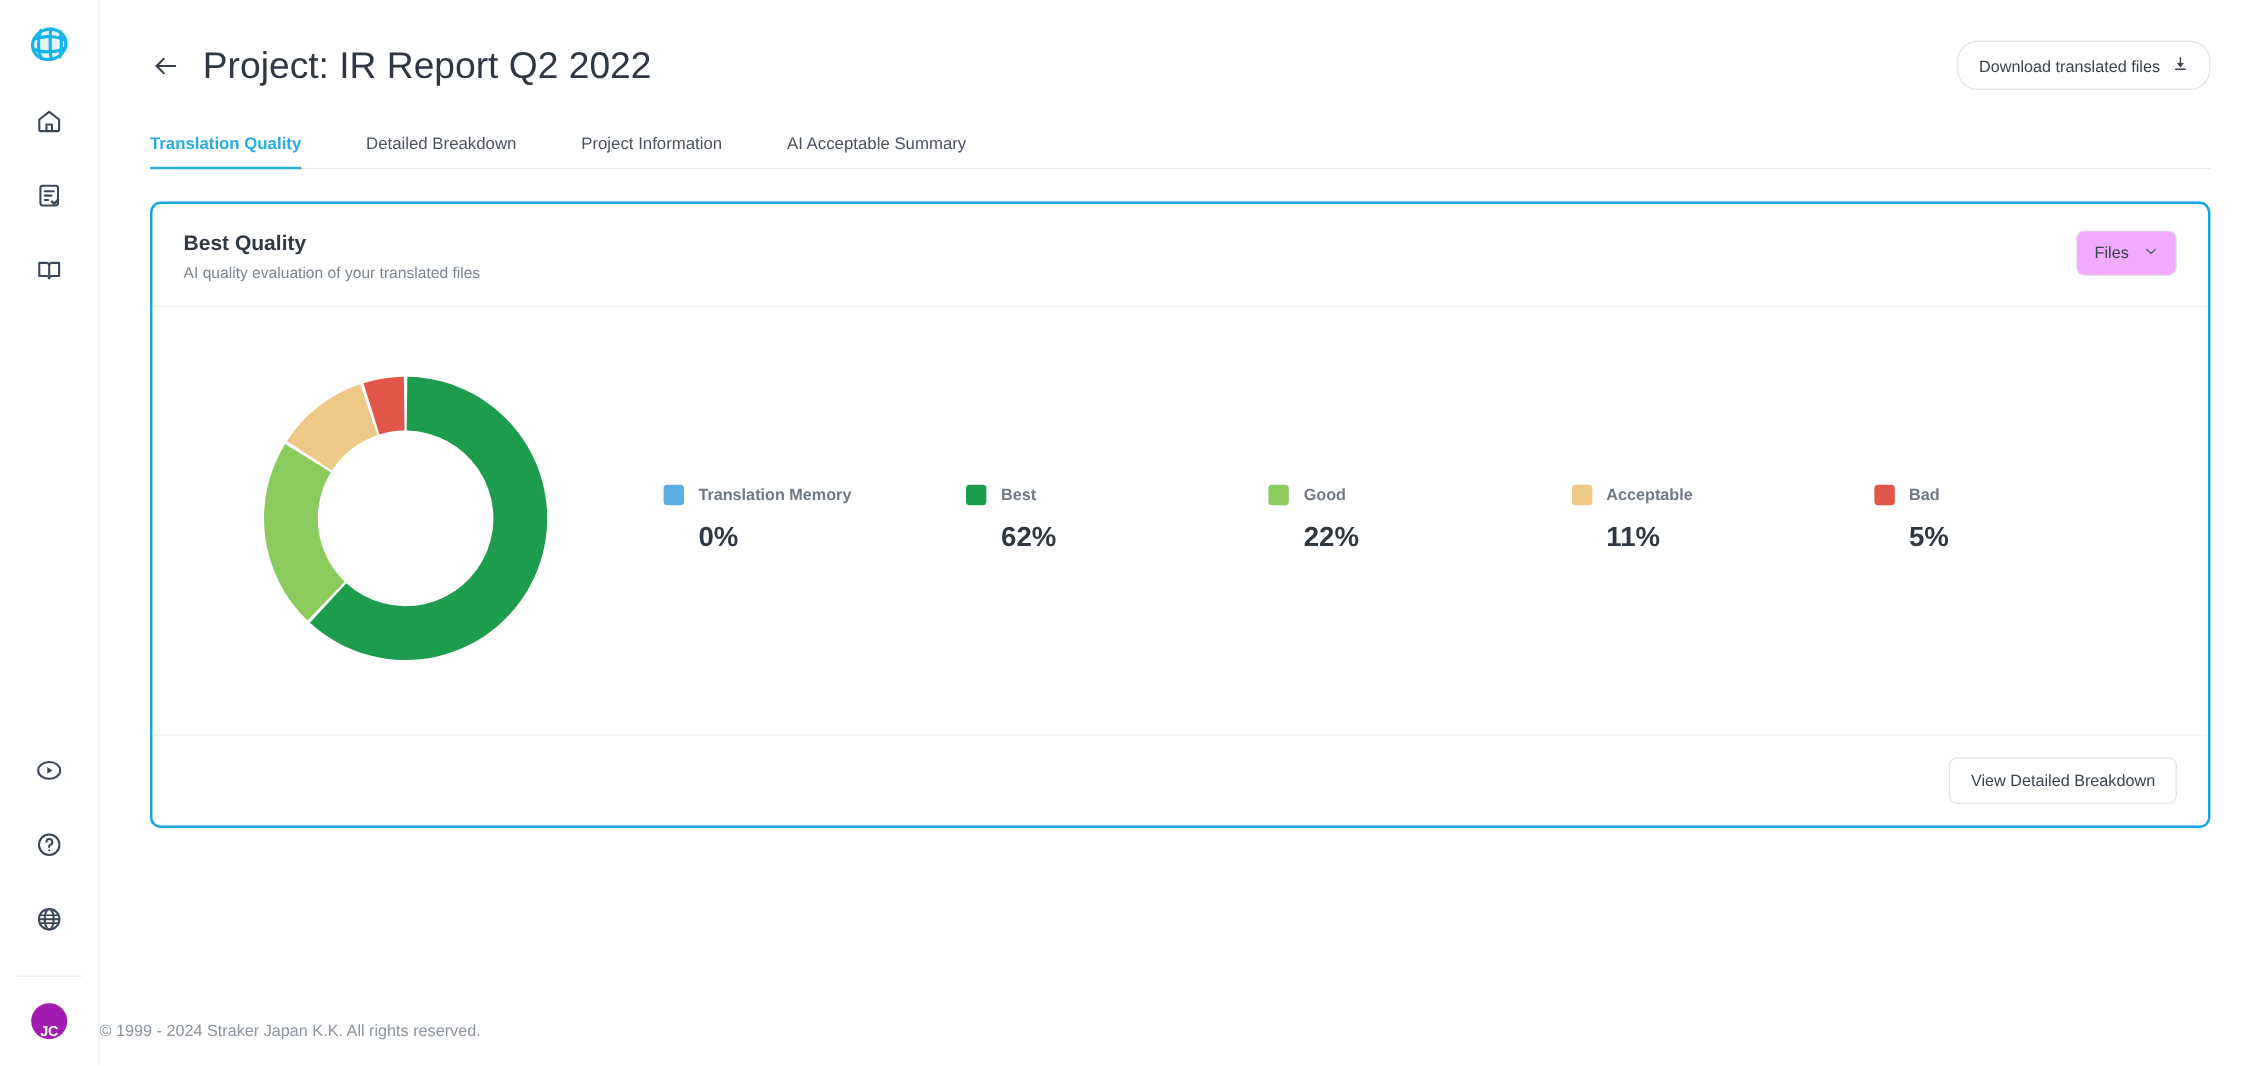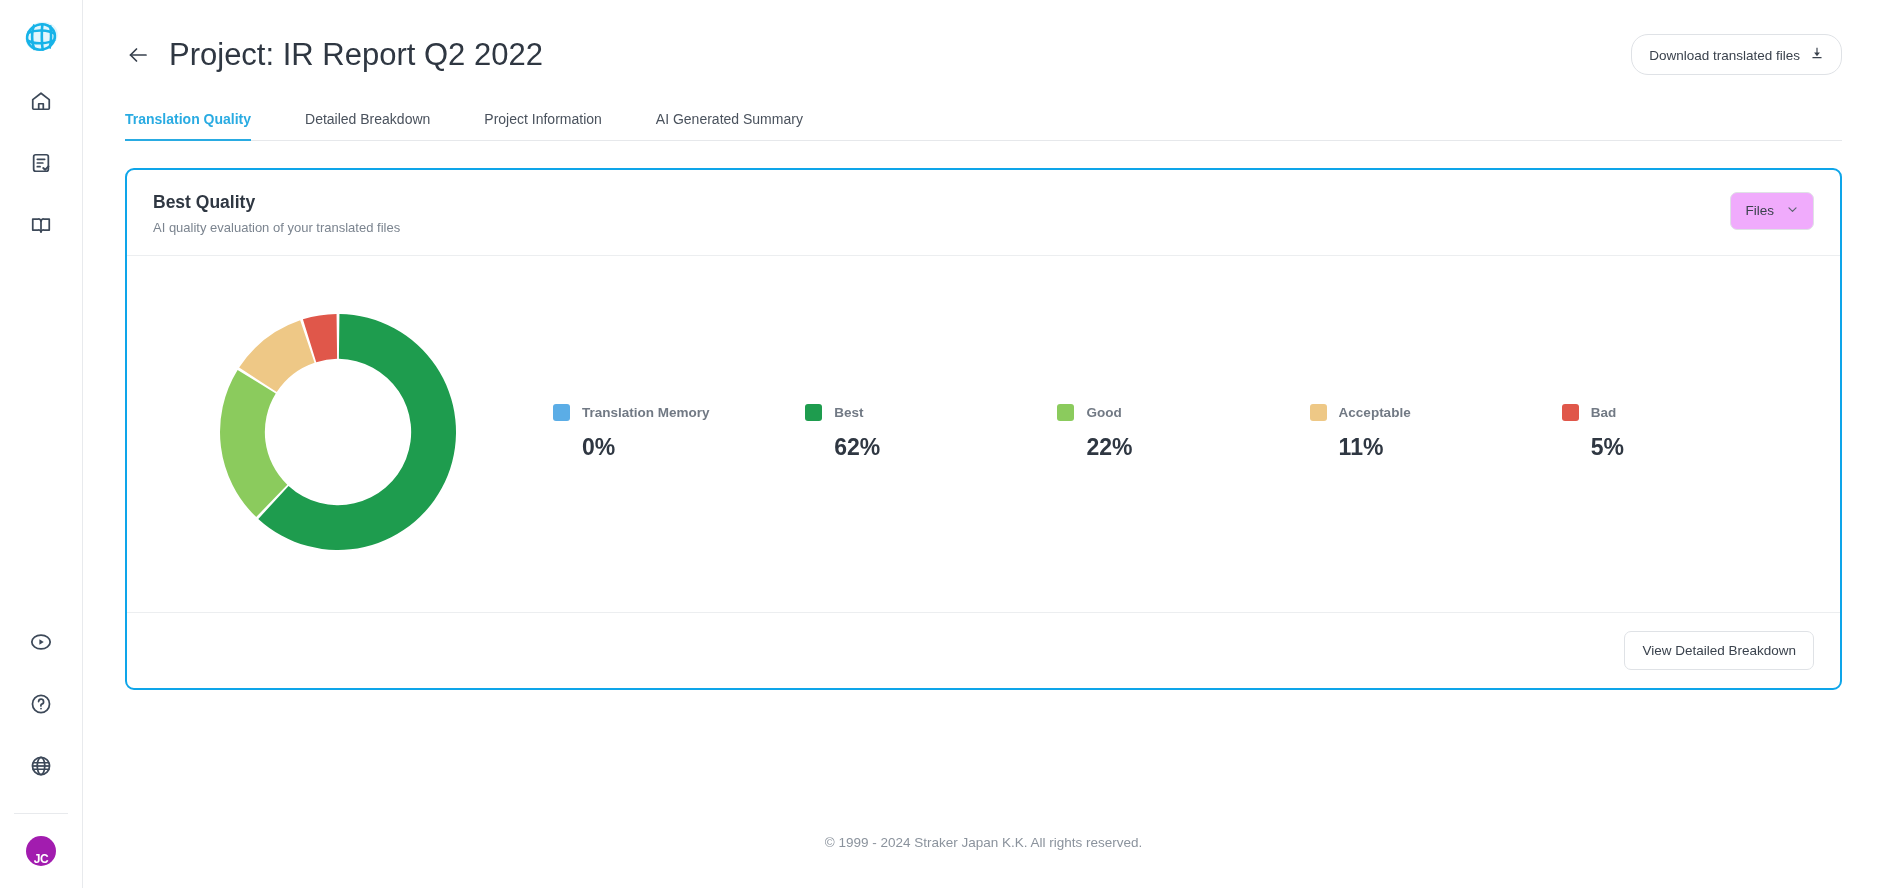--- a/index.html
+++ b/index.html
@@ -113,22 +113,22 @@
     display: flex; justify-content: flex-end;
     padding: 18px 26px;
   }
   .breakdown-btn {
     border: 1px solid #dfe2e6; border-radius: 7px; background: #fff;
     color: #3a424d; font-size: 13.5px; padding: 11px 17px; cursor: pointer;
     font-family: "Liberation Sans", sans-serif; white-space: nowrap;
   }
 
   .footer {
-    position: absolute; left: 0; right: 0; bottom: 16px;
-    text-align: center; padding-bottom: 22px;
+    position: absolute; left: 0; right: 0; bottom: 0;
+    text-align: left; padding-bottom: 22px;
     font-size: 13.5px; color: #8b939d;
   }
 </style>
 </head>
 <body>
 
 <div class="app">
 
   <div class="sidebar">
     <div class="logo">
@@ -233,21 +233,21 @@
             <rect x="4" y="19" width="16" height="2.1" rx="1"></rect>
           </svg>
         </span>
       </button>
     </div>
 
     <div class="tabs">
       <button class="tab active">Translation Quality</button>
       <button class="tab">Detailed Breakdown</button>
       <button class="tab">Project Information</button>
-      <button class="tab">AI Generated Summary</button>
+      <button class="tab">AI Acceptable Summary</button>
     </div>
 
     <div class="card">
 
       <div class="card-head">
         <div>
           <div class="card-title">Best Quality</div>
           <div class="card-sub">AI quality evaluation of your translated files</div>
         </div>
         <div class="files-select">

